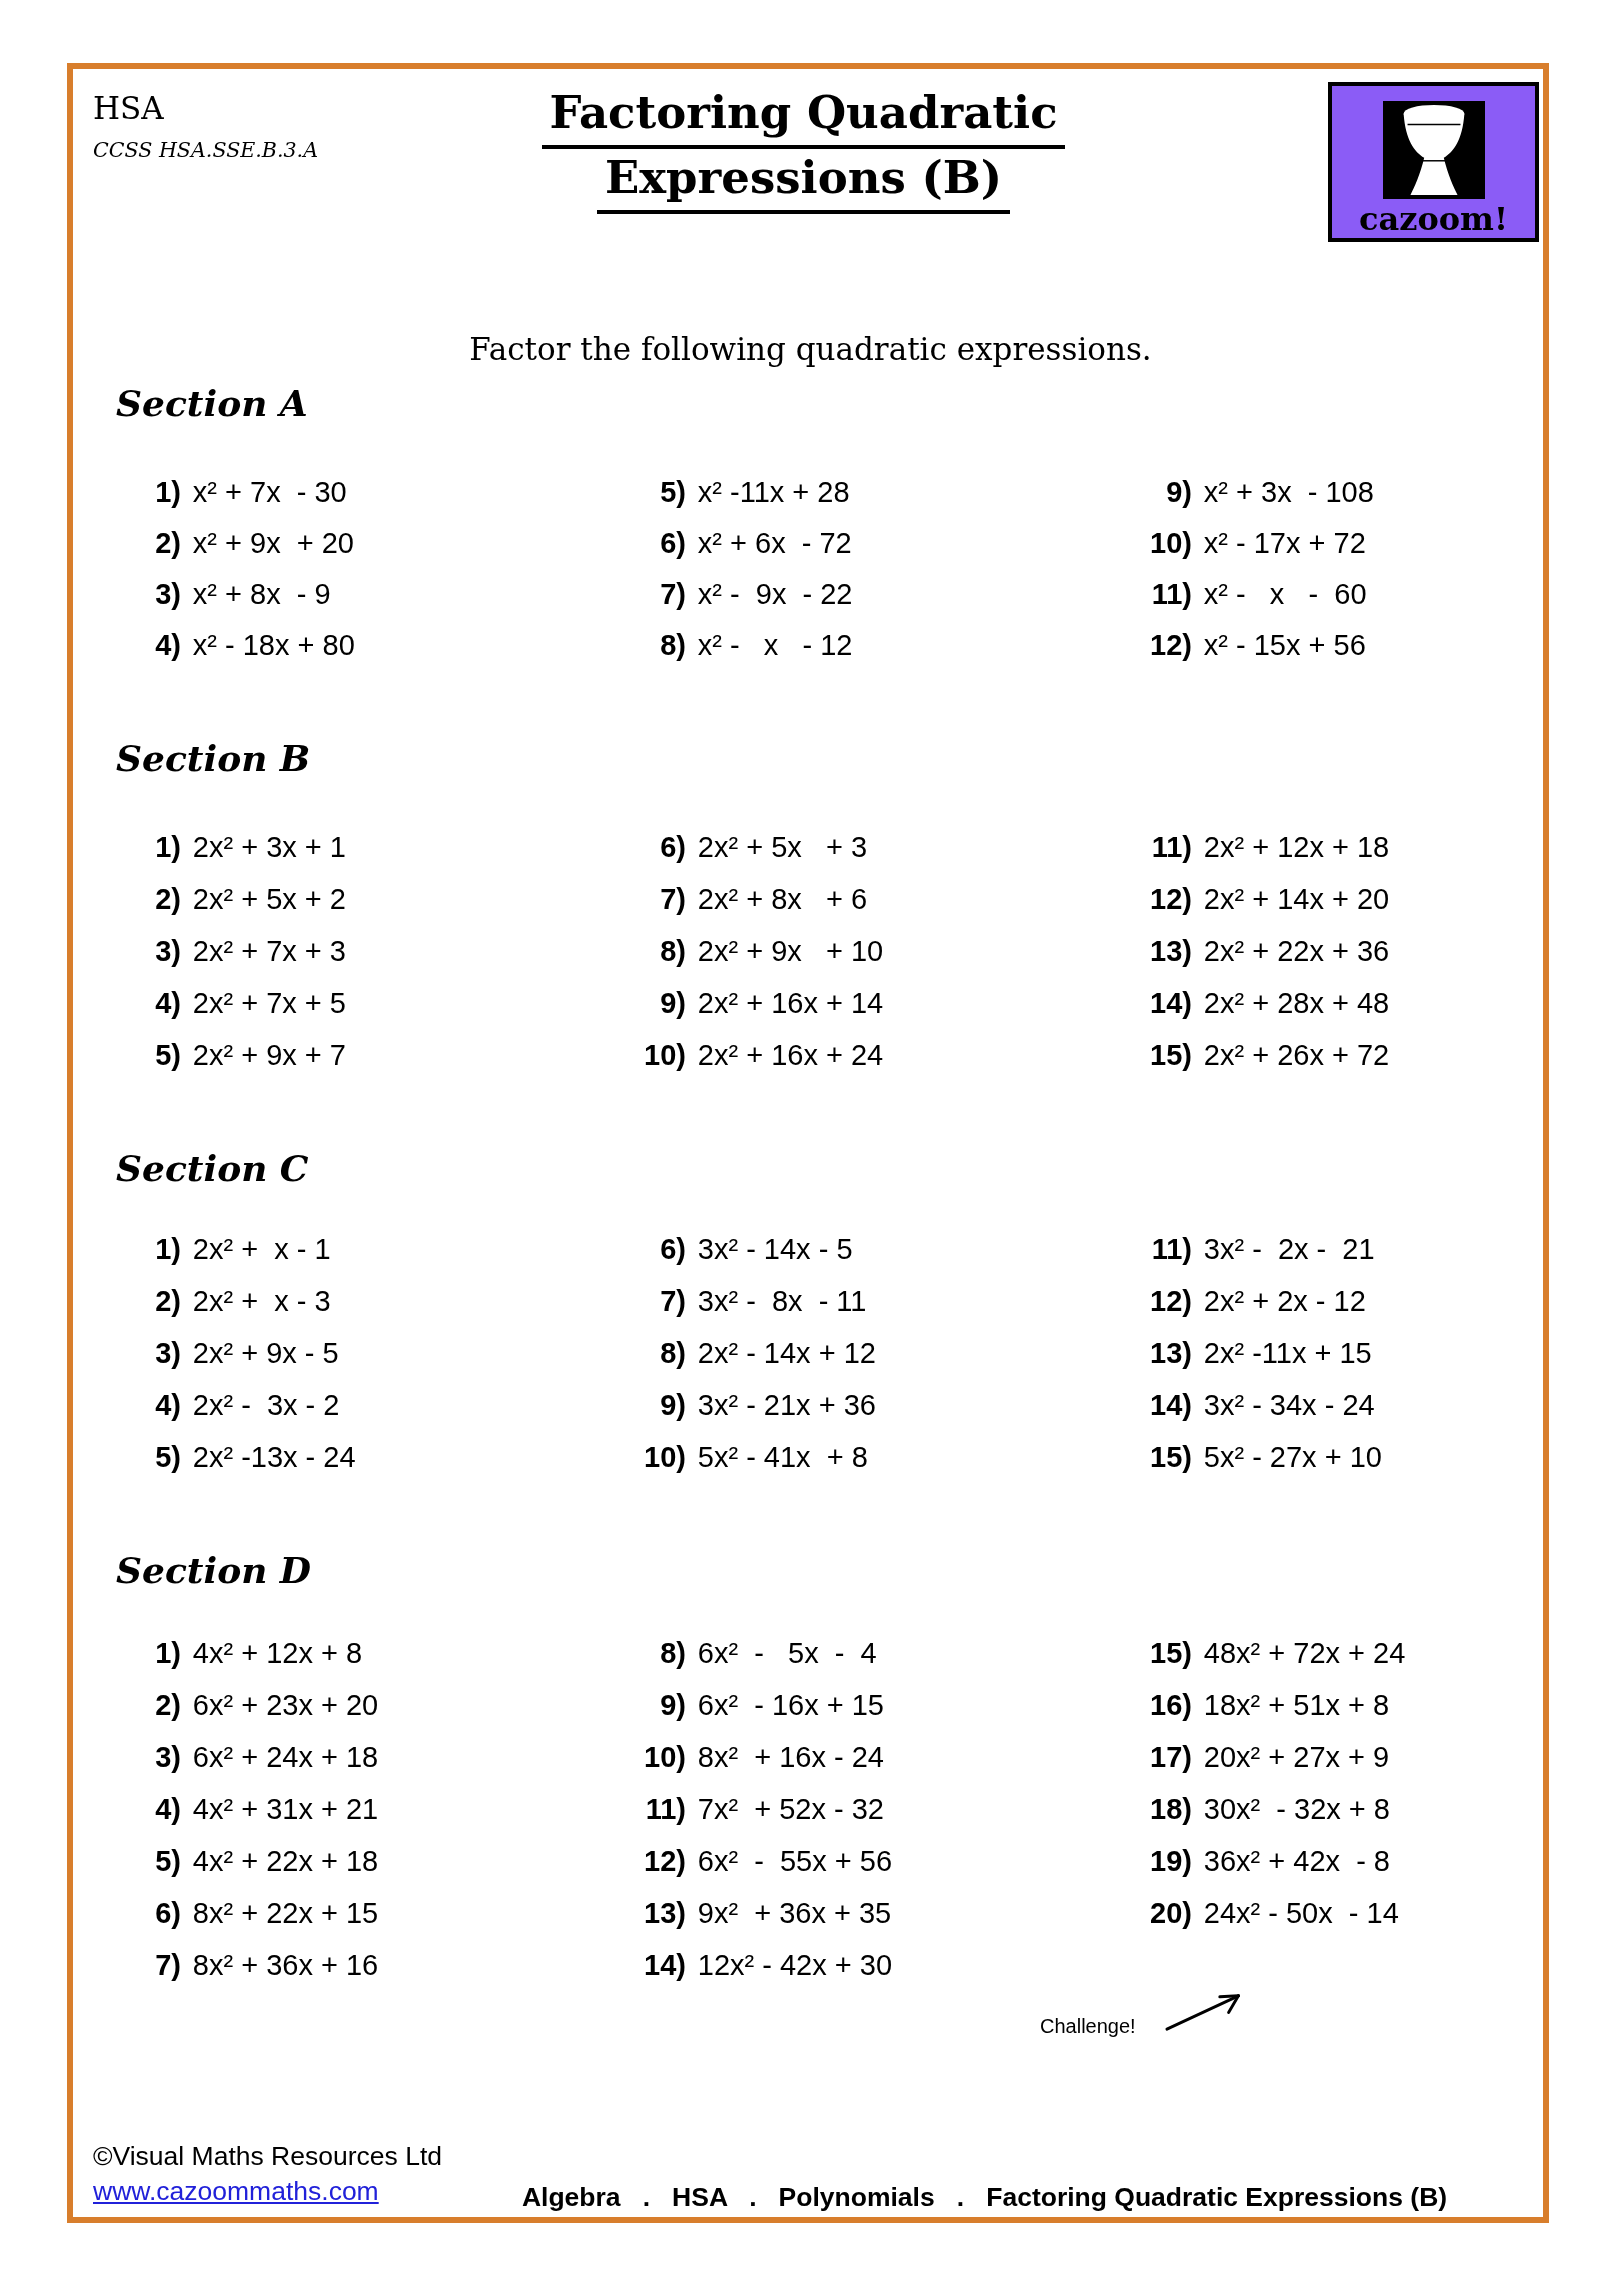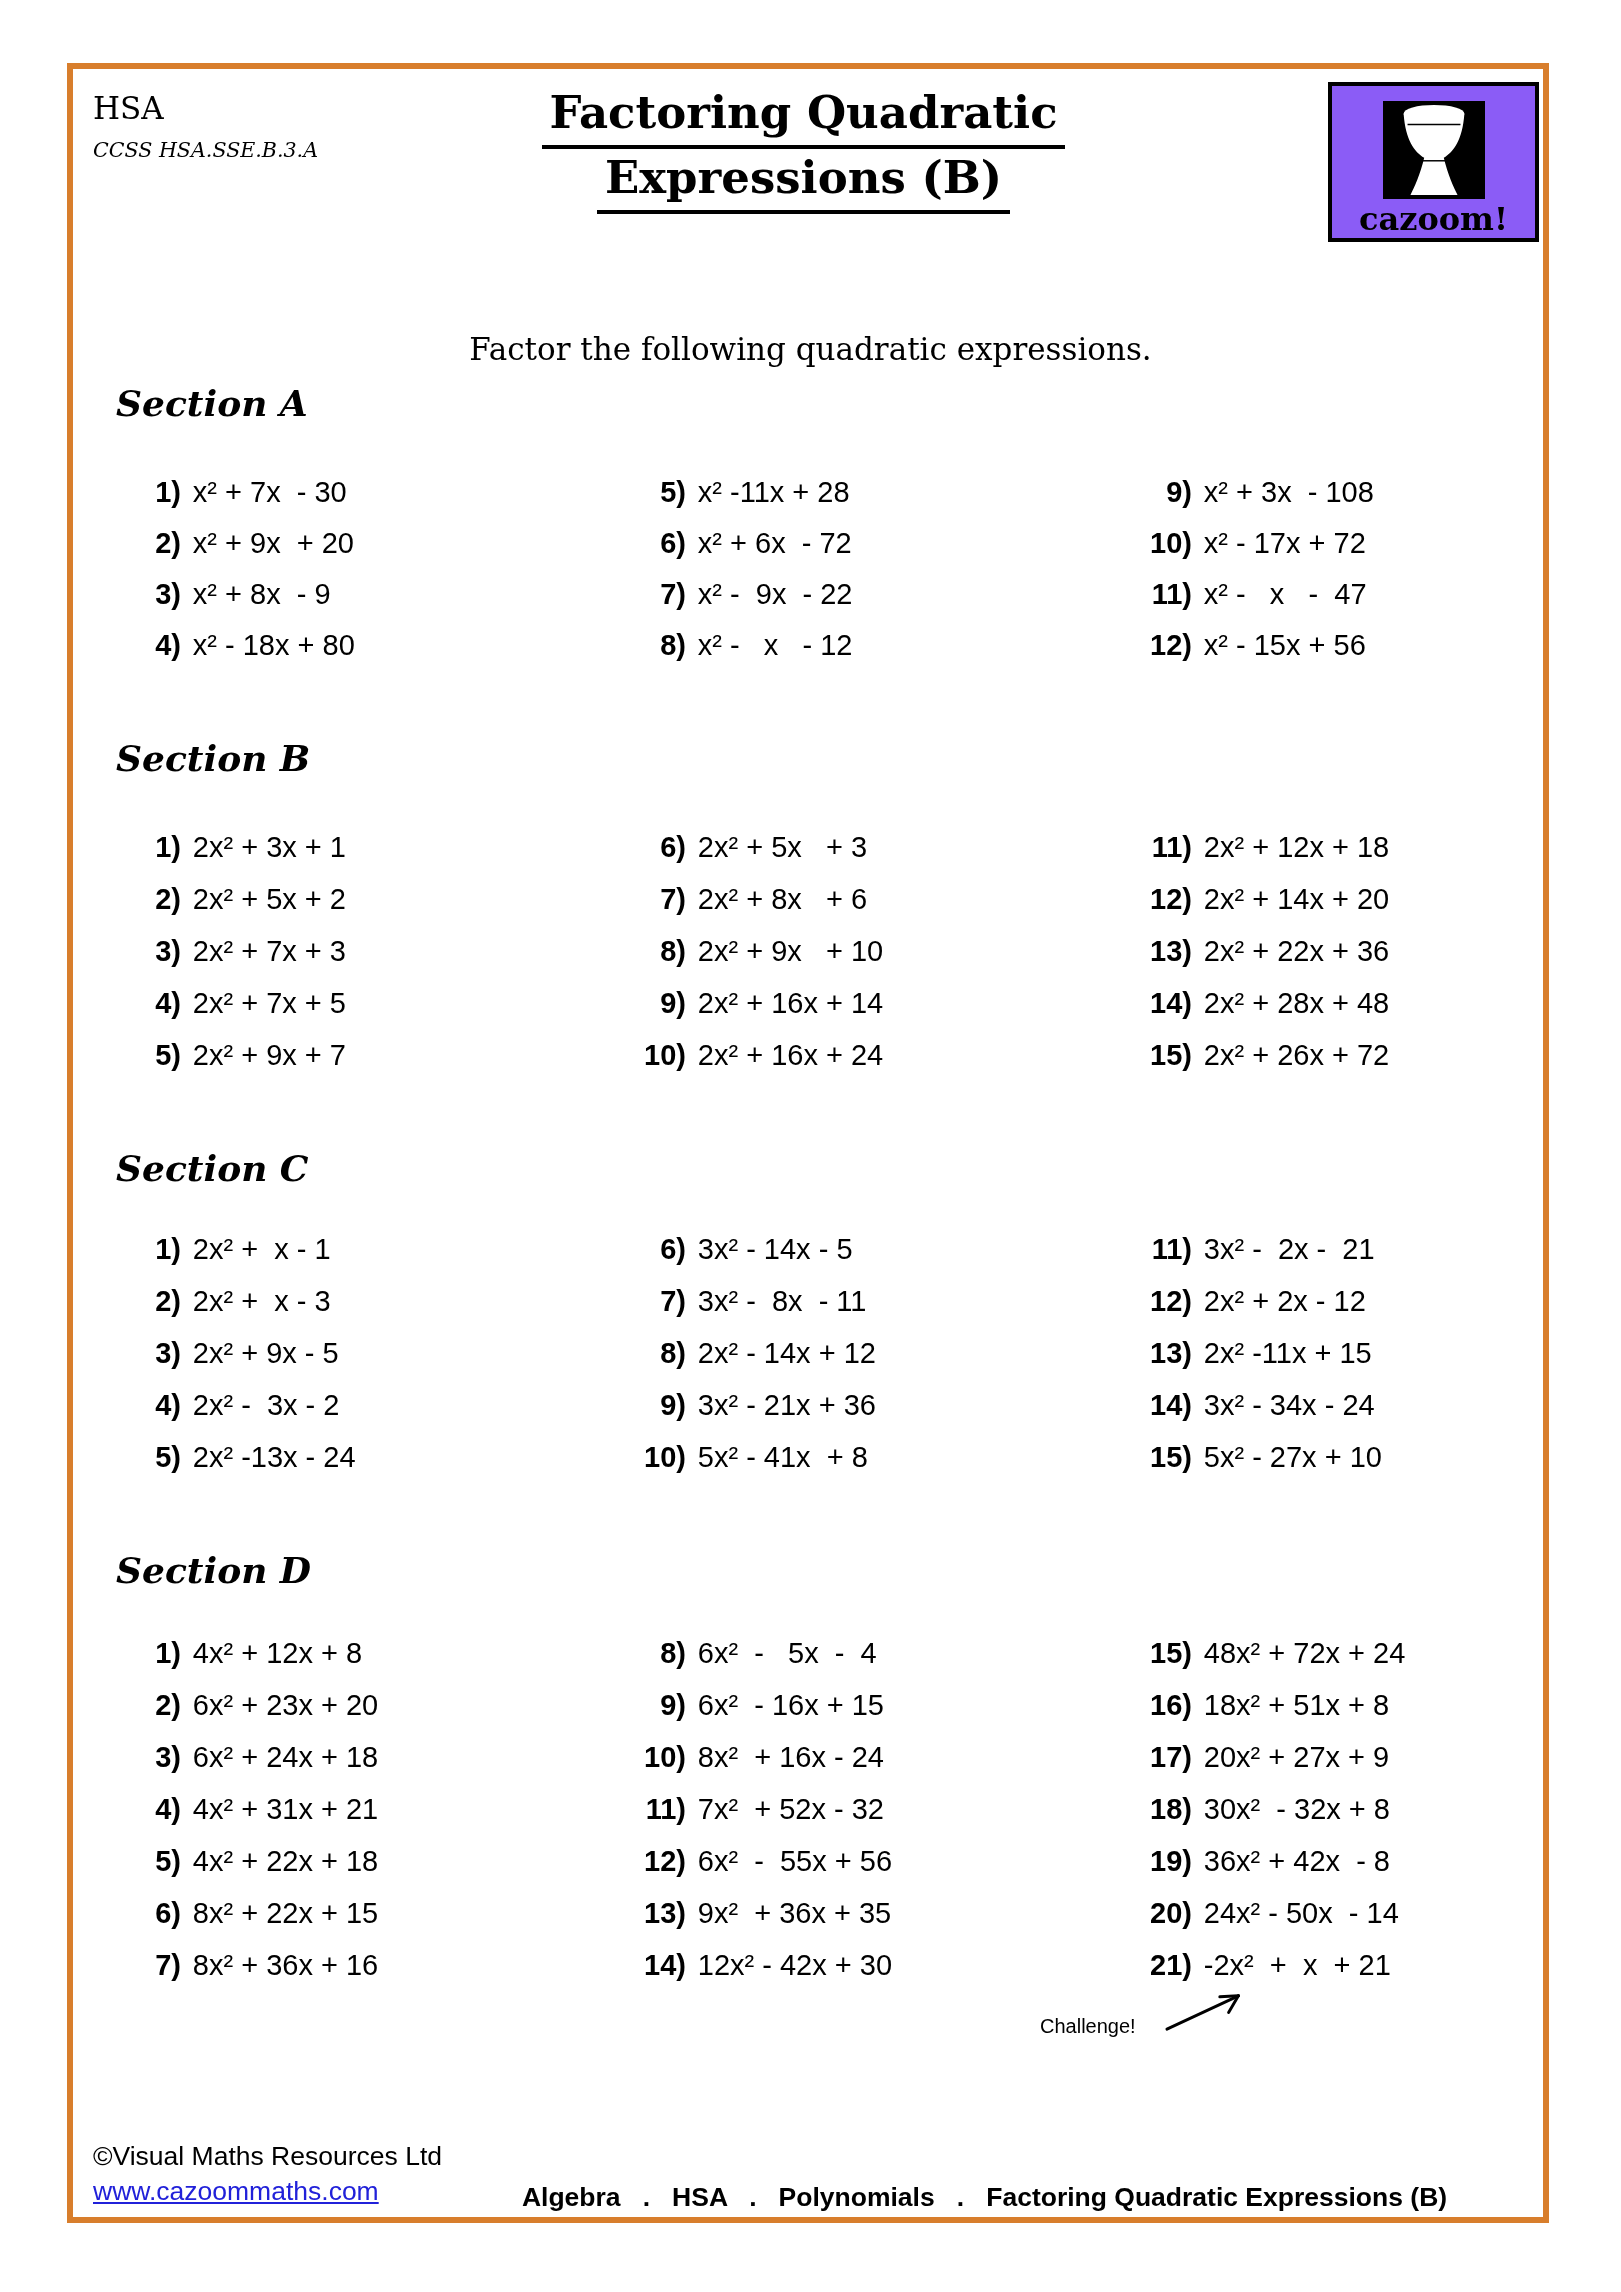--- a/index.html
+++ b/index.html
@@ -111,21 +111,21 @@
       <div class="prow">
         <span class="pnum">9)</span>
         <span class="pexpr">x² + 3x  - 108</span>
       </div>
       <div class="prow">
         <span class="pnum">10)</span>
         <span class="pexpr">x² - 17x + 72</span>
       </div>
       <div class="prow">
         <span class="pnum">11)</span>
-        <span class="pexpr">x² -   x   -  47</span>
+        <span class="pexpr">x² -   x   -  60</span>
       </div>
       <div class="prow">
         <span class="pnum">12)</span>
         <span class="pexpr">x² - 15x + 56</span>
       </div>
     </div>
 
   <div class="section-head" style="top:737px">Section B</div>
   <div class="pcol rh53" style="left:118px;top:831px">
       <div class="prow">
@@ -340,24 +340,20 @@
         <span class="pnum">18)</span>
         <span class="pexpr">30x²  - 32x + 8</span>
       </div>
       <div class="prow">
         <span class="pnum">19)</span>
         <span class="pexpr">36x² + 42x  - 8</span>
       </div>
       <div class="prow">
         <span class="pnum">20)</span>
         <span class="pexpr">24x² - 50x  - 14</span>
-      </div>
-      <div class="prow">
-        <span class="pnum">21)</span>
-        <span class="pexpr">-2x²  +  x  + 21</span>
       </div>
     </div>
 
   <div class="challenge-label">Challenge!</div>
   <svg class="challenge-arrow" width="93" height="51" viewBox="0 0 95 52">
     <line x1="3" y1="44" x2="76" y2="10" stroke="#000" stroke-width="3" stroke-linecap="round"></line>
     <line x1="76" y1="10" x2="57" y2="11" stroke="#000" stroke-width="3" stroke-linecap="round"></line>
     <line x1="76" y1="10" x2="66" y2="27" stroke="#000" stroke-width="3" stroke-linecap="round"></line>
   </svg>
 

